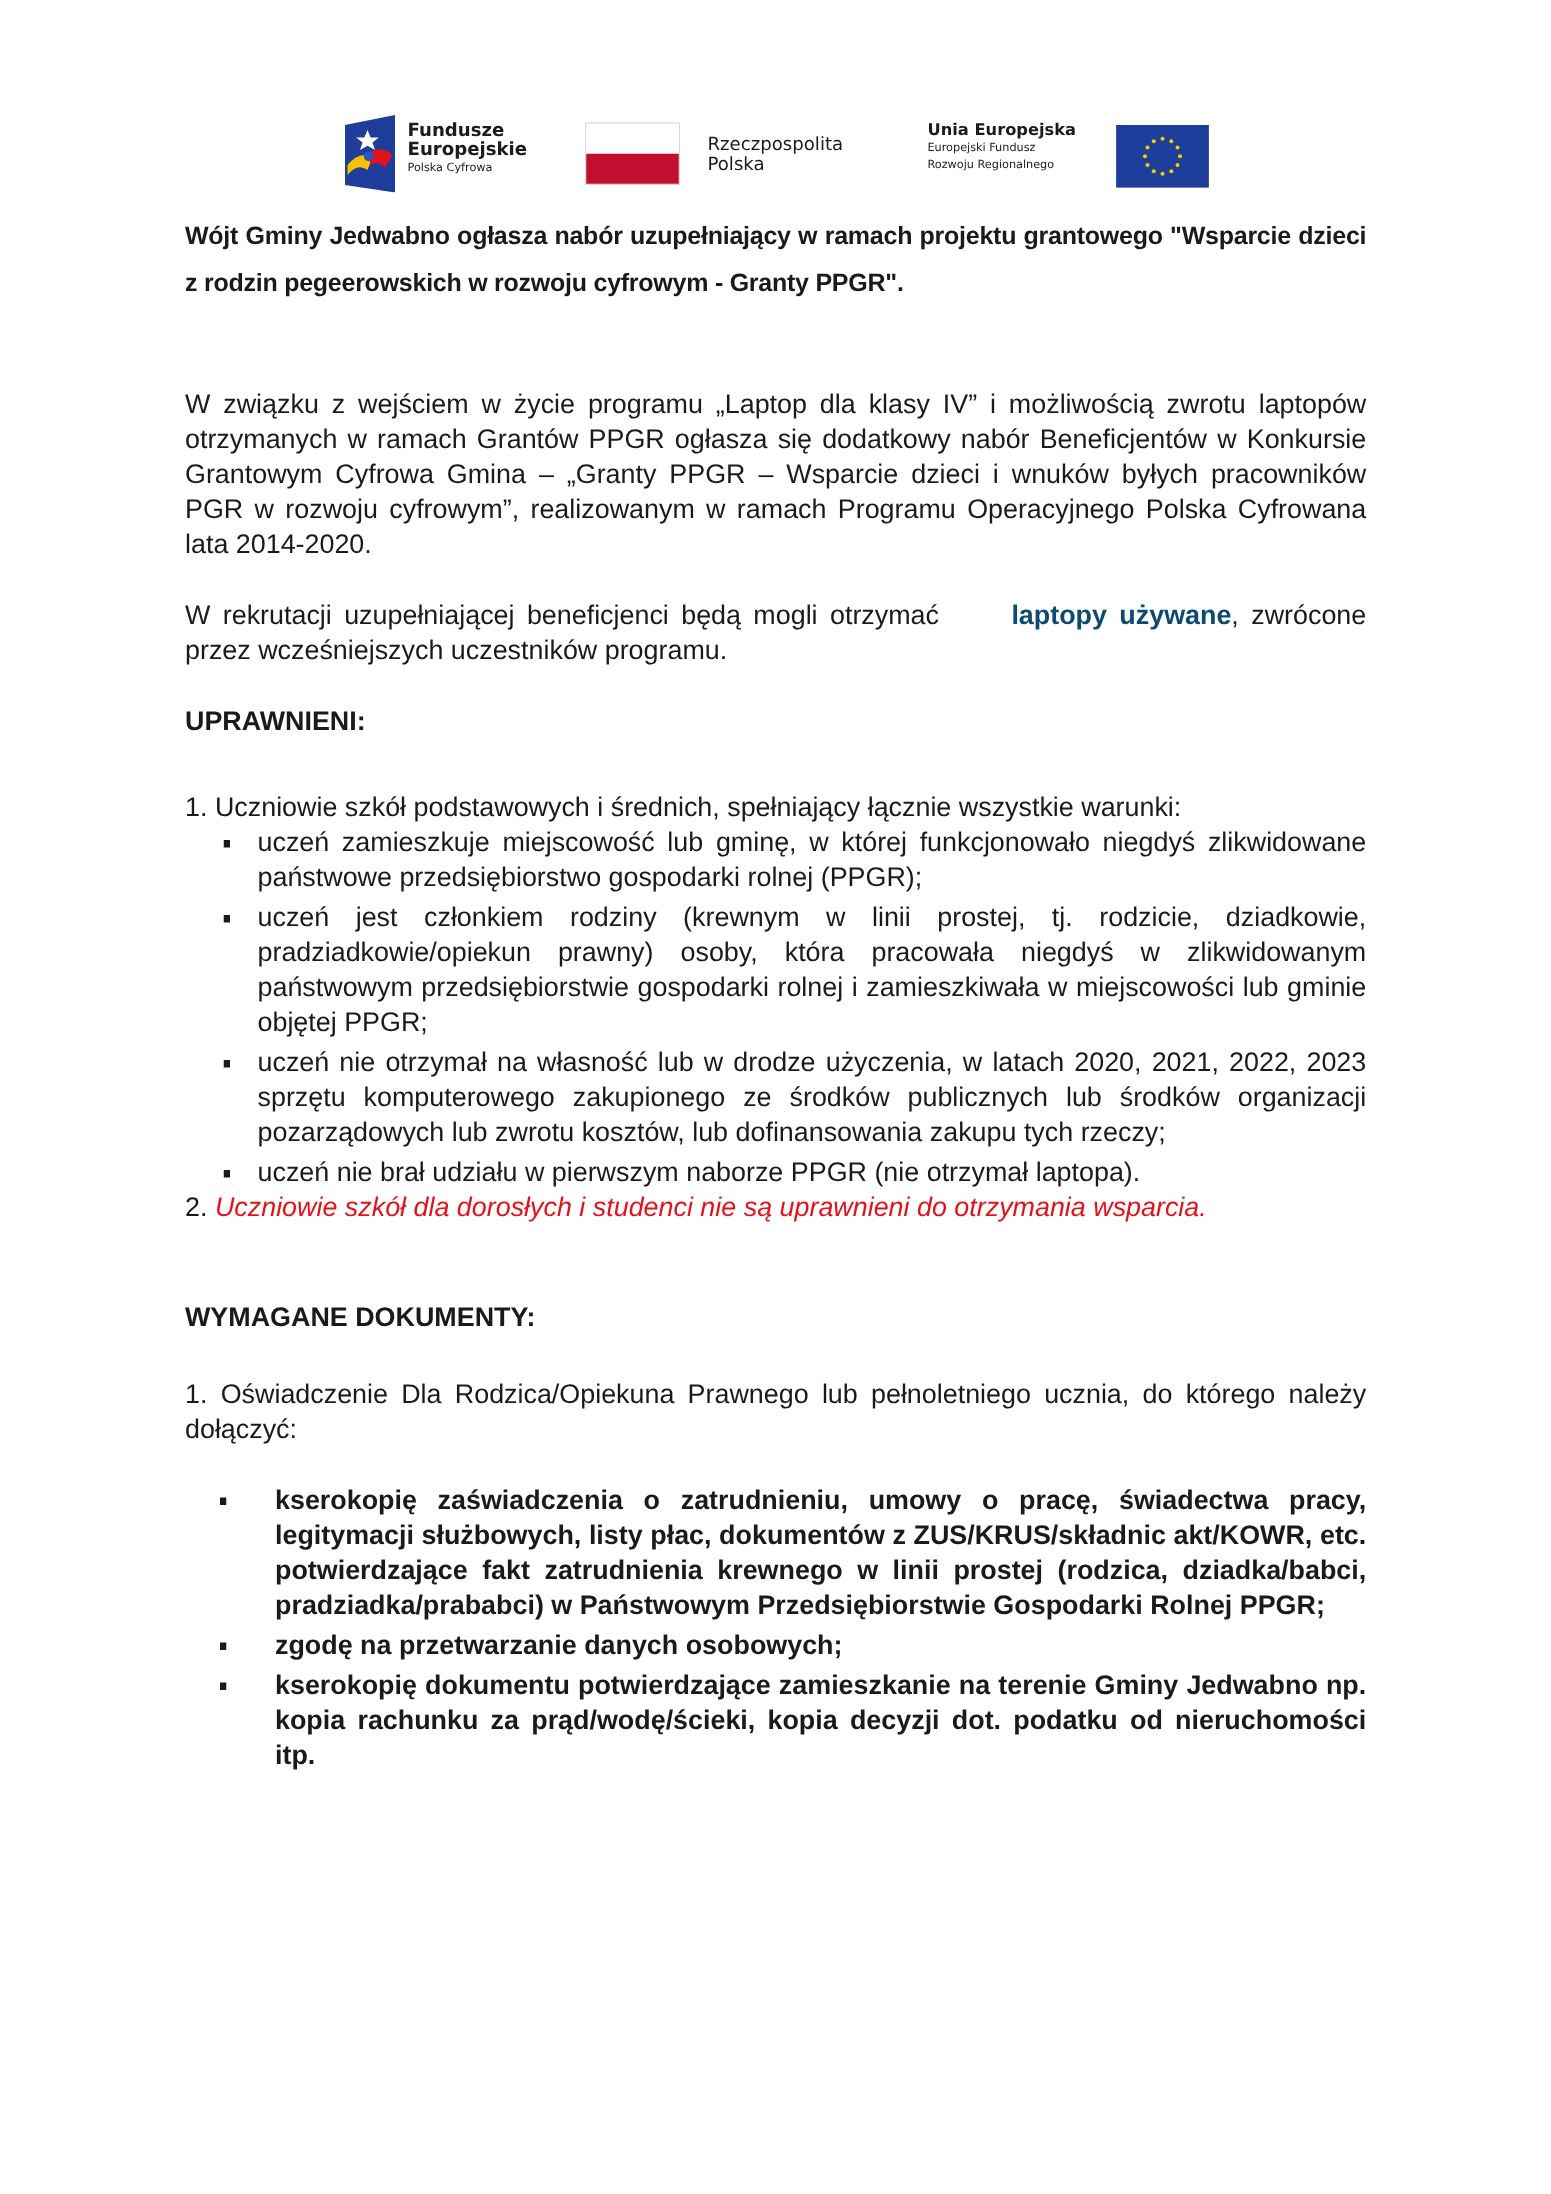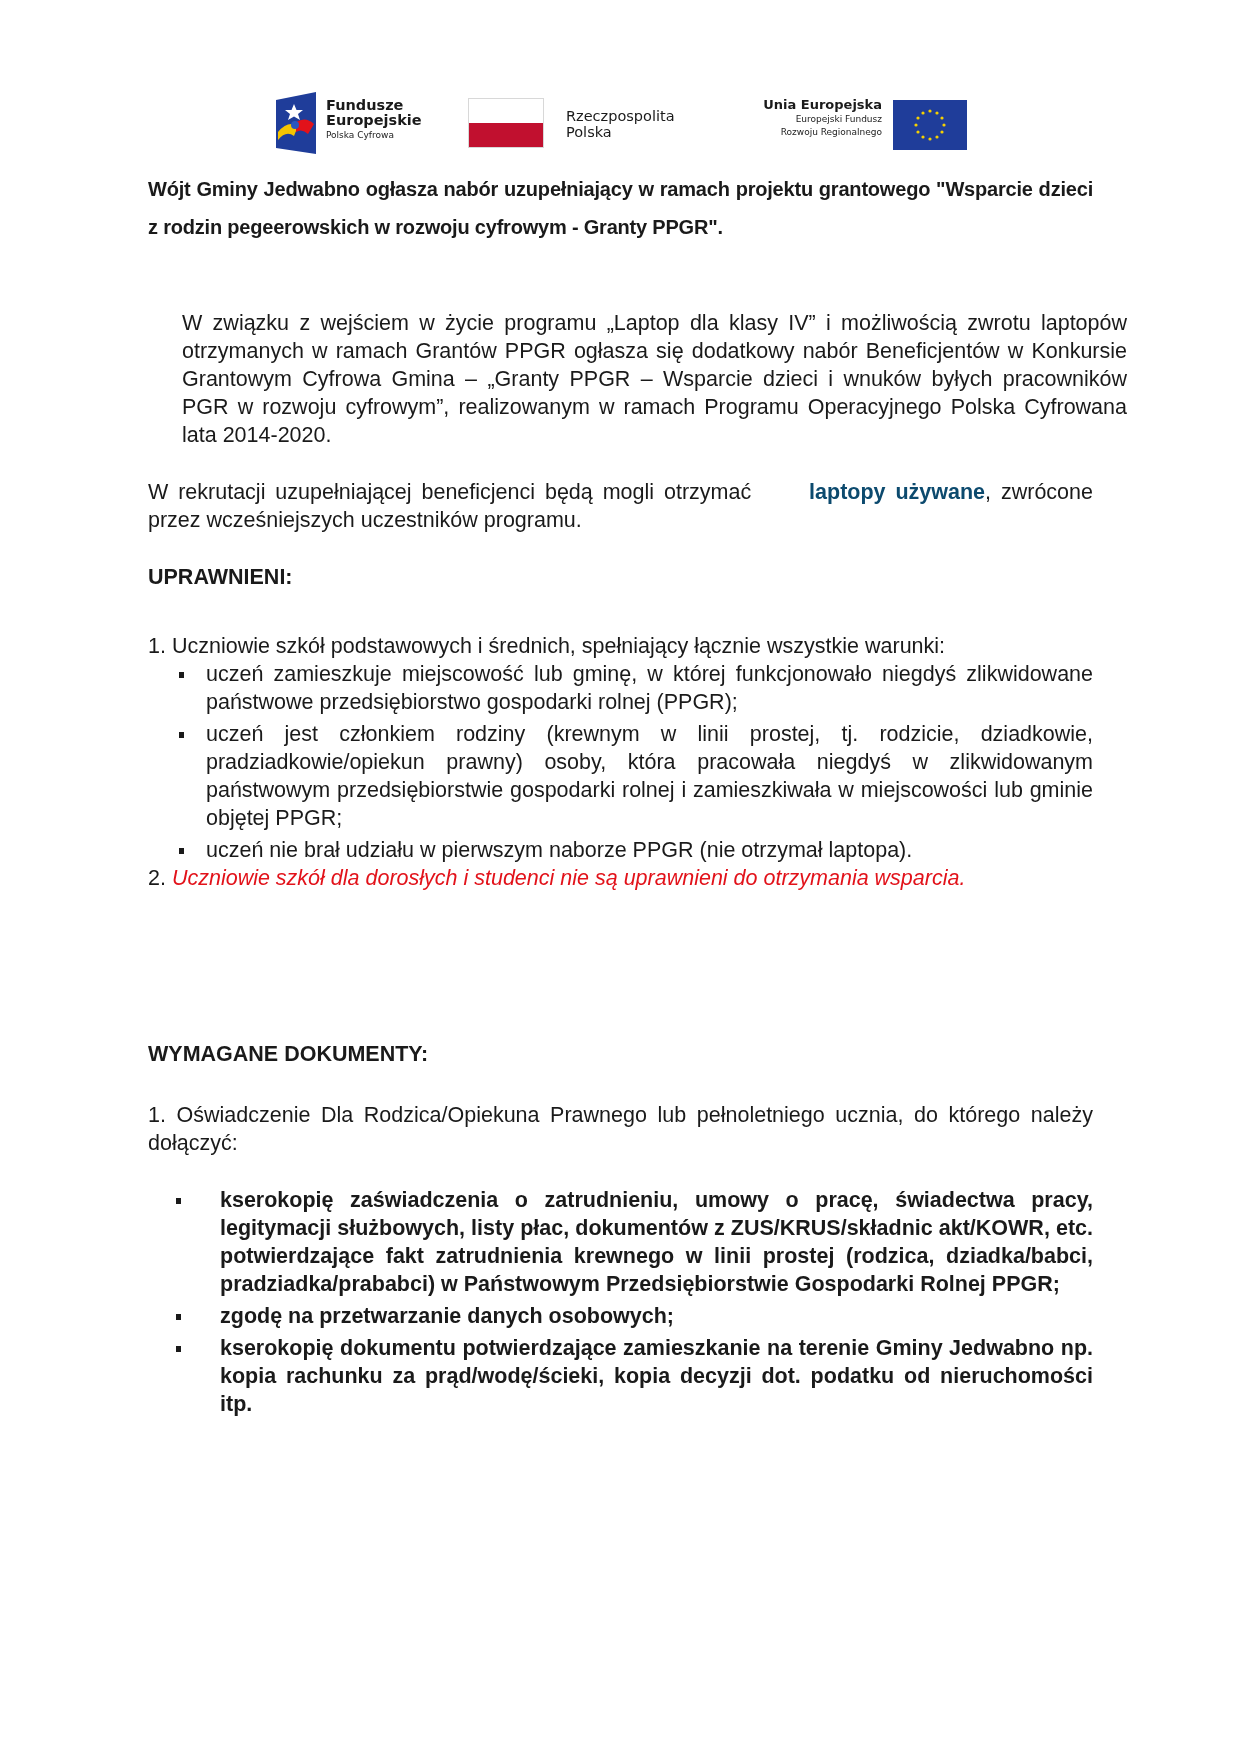--- a/index.html
+++ b/index.html
@@ -8,31 +8,31 @@
   .logos { position: absolute; top: 92px; left: 276px; width: 784px; height: 62px; }
   .logo { position: absolute; top: 0; height: 62px; }
   .fe-mark { position: absolute; left: 0; top: 0; width: 40px; height: 62px; }
   .fe-text { position: absolute; left: 50px; top: 6px; font-family: "DejaVu Sans", sans-serif; }
   .fe-t1 { font-size: 14.5px; font-weight: bold; line-height: 15px; color: #1b1b1b; }
   .fe-t2 { font-size: 9px; line-height: 14px; color: #1b1b1b; }
   .pl-flag { position: absolute; left: 192px; top: 6px; width: 76px; height: 50px; border: 1px solid #d8d8d8; box-sizing: border-box; }
   .pl-flag .w { height: 50%; background: #ffffff; }
   .pl-flag .r { height: 50%; background: #c1102f; }
   .pl-text { position: absolute; left: 290px; top: 16px; font-family: "DejaVu Sans", sans-serif; font-size: 14.5px; line-height: 16px; color: #1b1b1b; }
-  .eu-text { position: absolute; left: 466px; top: 4px; text-align: right; width: 140px; font-family: "DejaVu Sans", sans-serif; color: #1b1b1b; }
+  .eu-text { position: absolute; left: 466px; top: 4px; text-align: left; width: 140px; font-family: "DejaVu Sans", sans-serif; color: #1b1b1b; }
   .eu-t1 { font-size: 13px; font-weight: bold; line-height: 17px; }
   .eu-t2 { font-size: 9px; line-height: 13px; }
   .eu-flag { position: absolute; left: 617px; top: 8px; width: 74px; height: 50px; background: #1f3d9a; }
 
   .page { position: absolute; left: 148px; top: 0; width: 945px; }
   h1 { position: absolute; left: 0; top: 170px; width: 945px; margin: 0; font-size: 20px; line-height: 38px;
        font-weight: bold; text-align: justify; text-align-last: left; color: #1a1a1a; letter-spacing: -0.2px; }
   p, li, .heading { font-size: 21.5px; line-height: 28px; margin: 0; }
   .para { position: absolute; left: 0; width: 945px; text-align: justify; }
-  .p1 { top: 309px; margin-left: 34px; }
+  .p1 { top: 309px; }
   .p2 { top: 478px; }
   .red { color: #e2121a; font-style: italic; }
   .redbold { color: #0c4a6e; font-weight: bold; margin-left: 48px; }
   .heading { position: absolute; left: 0; font-weight: bold; }
   .h-upr { top: 563px; }
   .list1 { position: absolute; left: 0; top: 632px; width: 945px; }
   .num-item { display: flex; }
   ul.sq { list-style: none; margin: 0; padding: 0; }
   ul.sq li { position: relative; text-align: justify; }
   ul.sq li::before { content: ""; position: absolute; width: 5px; height: 6px; background: #1a1a1a; top: 12px; }
@@ -107,20 +107,21 @@
 
   <div class="heading h-upr">UPRAWNIENI:</div>
 
   <div class="list1">
     <div class="num-item">
       <p><span>1.</span> <span>Uczniowie szkół podstawowych i średnich, spełniający łącznie wszystkie warunki:</span></p>
     </div>
     <ul class="sq l1">
       <li>uczeń zamieszkuje miejscowość lub gminę, w której funkcjonowało niegdyś zlikwidowane państwowe przedsiębiorstwo gospodarki rolnej (PPGR);</li>
       <li>uczeń jest członkiem rodziny (krewnym w linii prostej, tj. rodzicie, dziadkowie, pradziadkowie/opiekun prawny) osoby, która pracowała niegdyś w zlikwidowanym państwowym przedsiębiorstwie gospodarki rolnej i zamieszkiwała w miejscowości lub gminie objętej PPGR;</li>
+      <li>uczeń nie otrzymał na własność lub w drodze użyczenia, w latach 2020, 2021, 2022, 2023 sprzętu komputerowego zakupionego ze środków publicznych lub środków organizacji pozarządowych lub zwrotu kosztów, lub dofinansowania zakupu tych rzeczy;</li>
       <li>uczeń nie brał udziału w pierwszym naborze PPGR (nie otrzymał laptopa).</li>
     </ul>
     <p><span>2.</span> <span class="red">Uczniowie szkół dla dorosłych i studenci nie są uprawnieni do otrzymania wsparcia.</span></p>
   </div>
 
   <div class="heading h-wym">WYMAGANE DOKUMENTY:</div>
 
   <p class="para p3">1. Oświadczenie Dla Rodzica/Opiekuna Prawnego lub pełnoletniego ucznia, do którego należy dołączyć:</p>
 
   <div class="list2">

